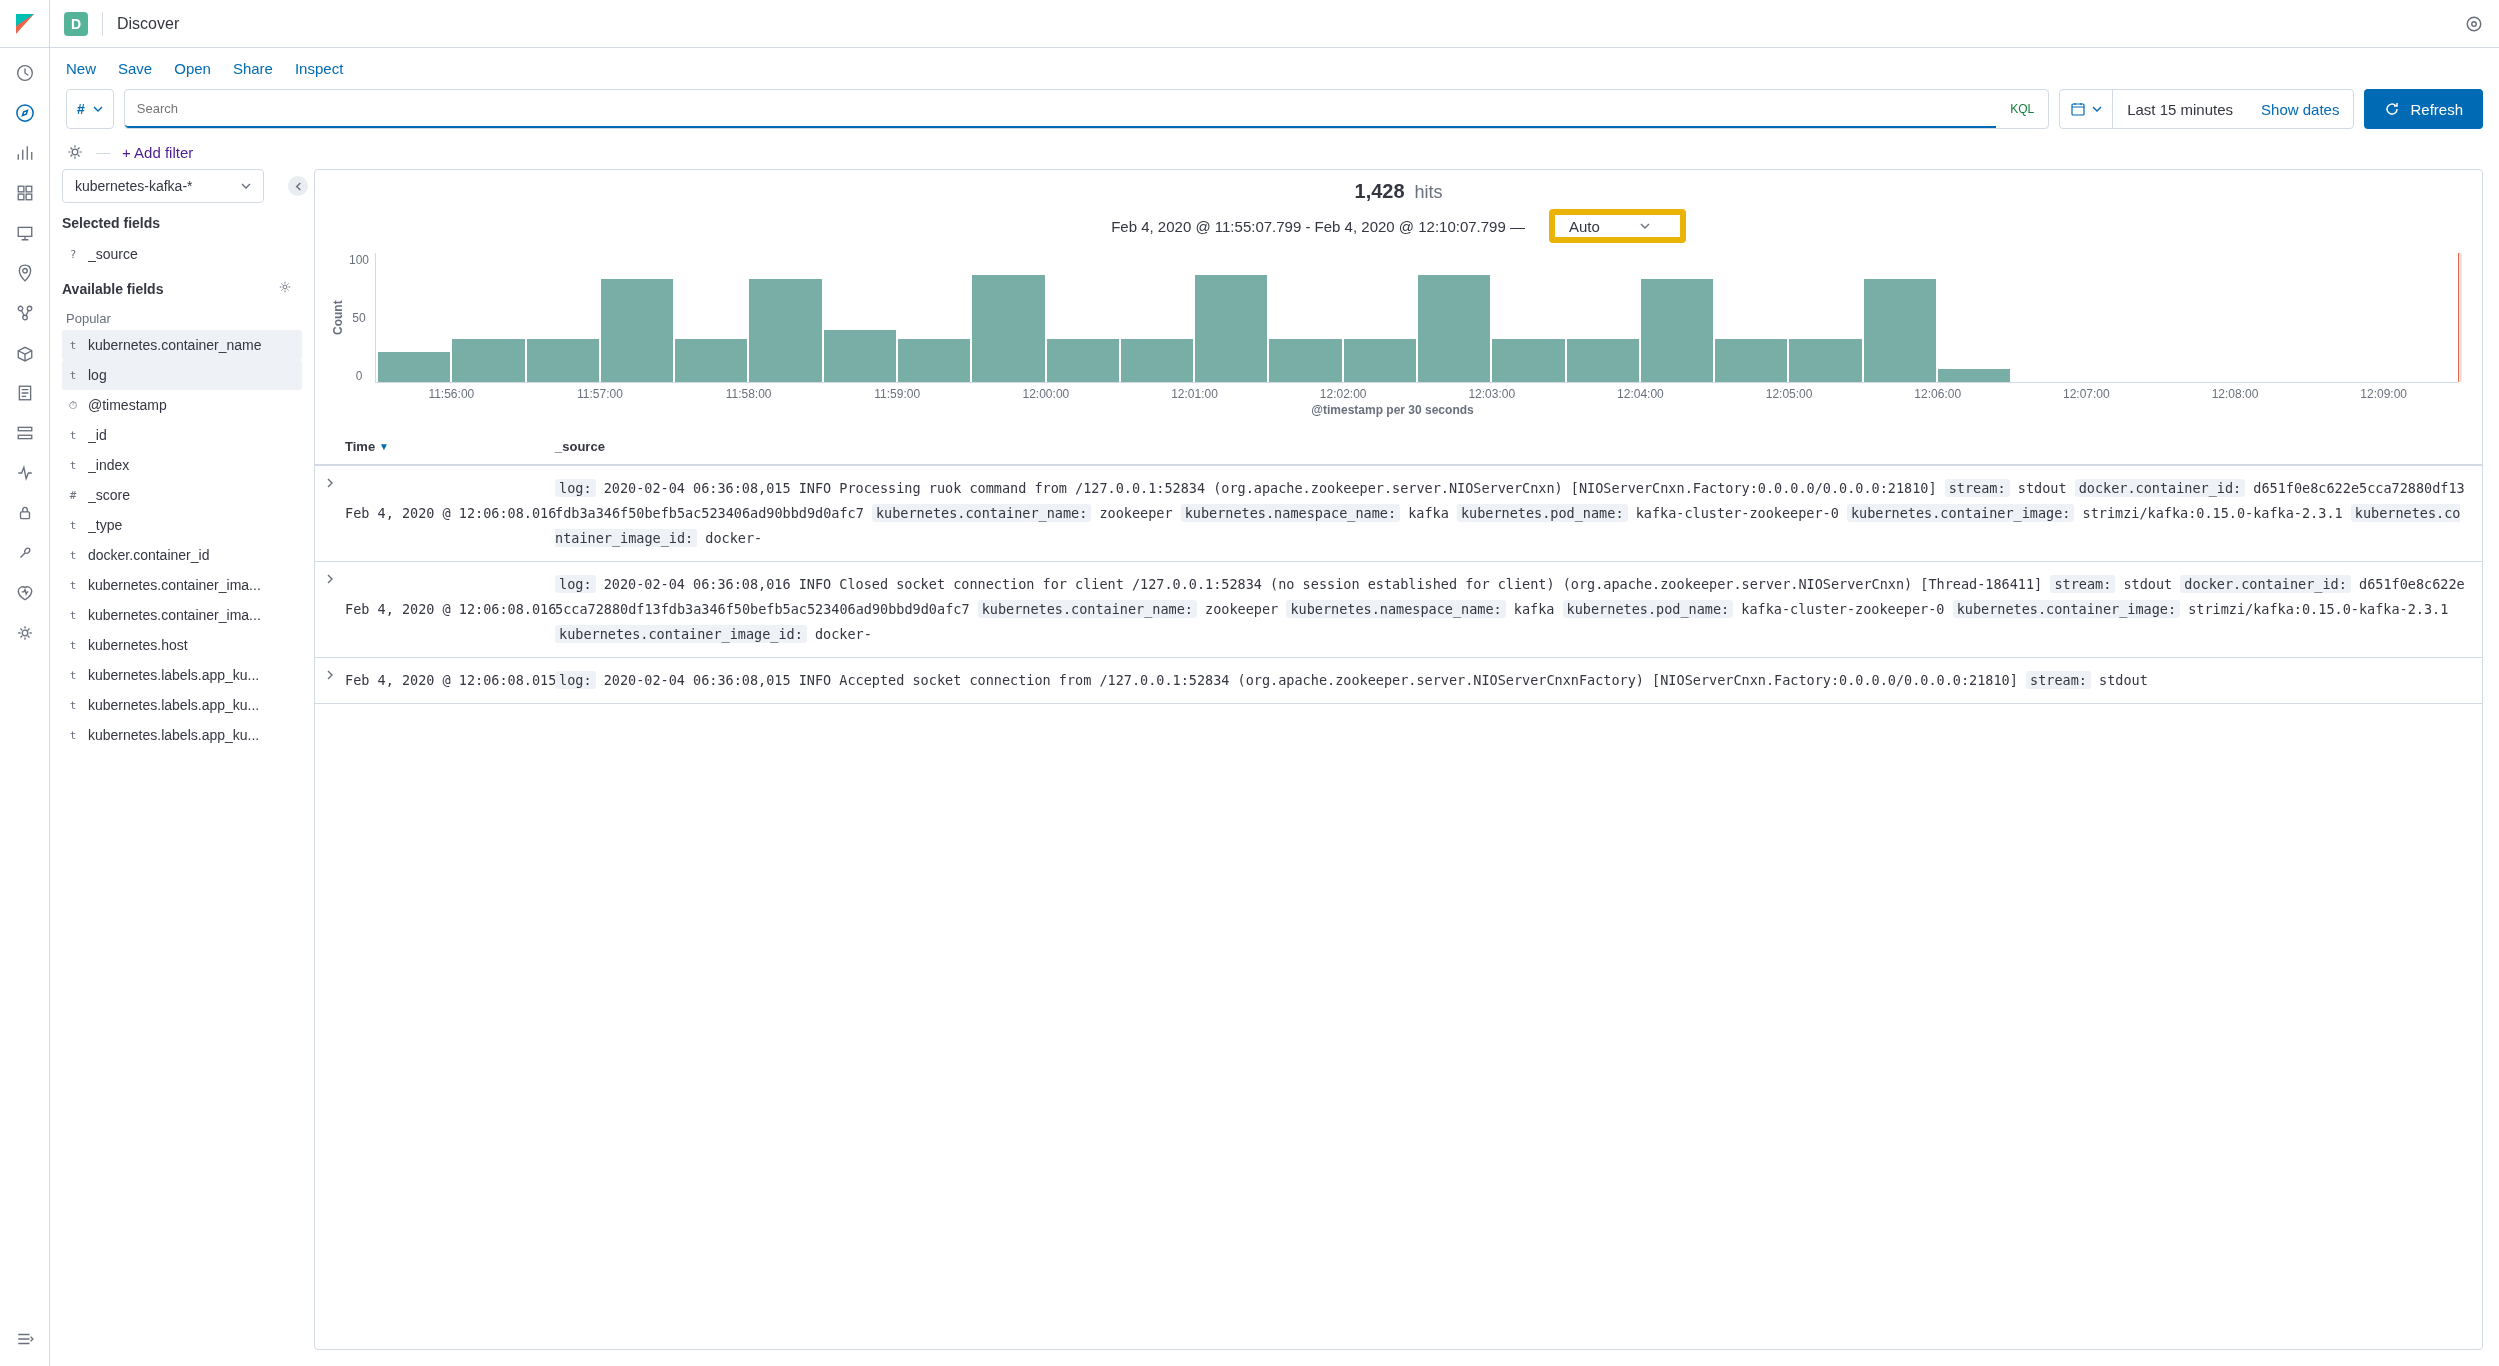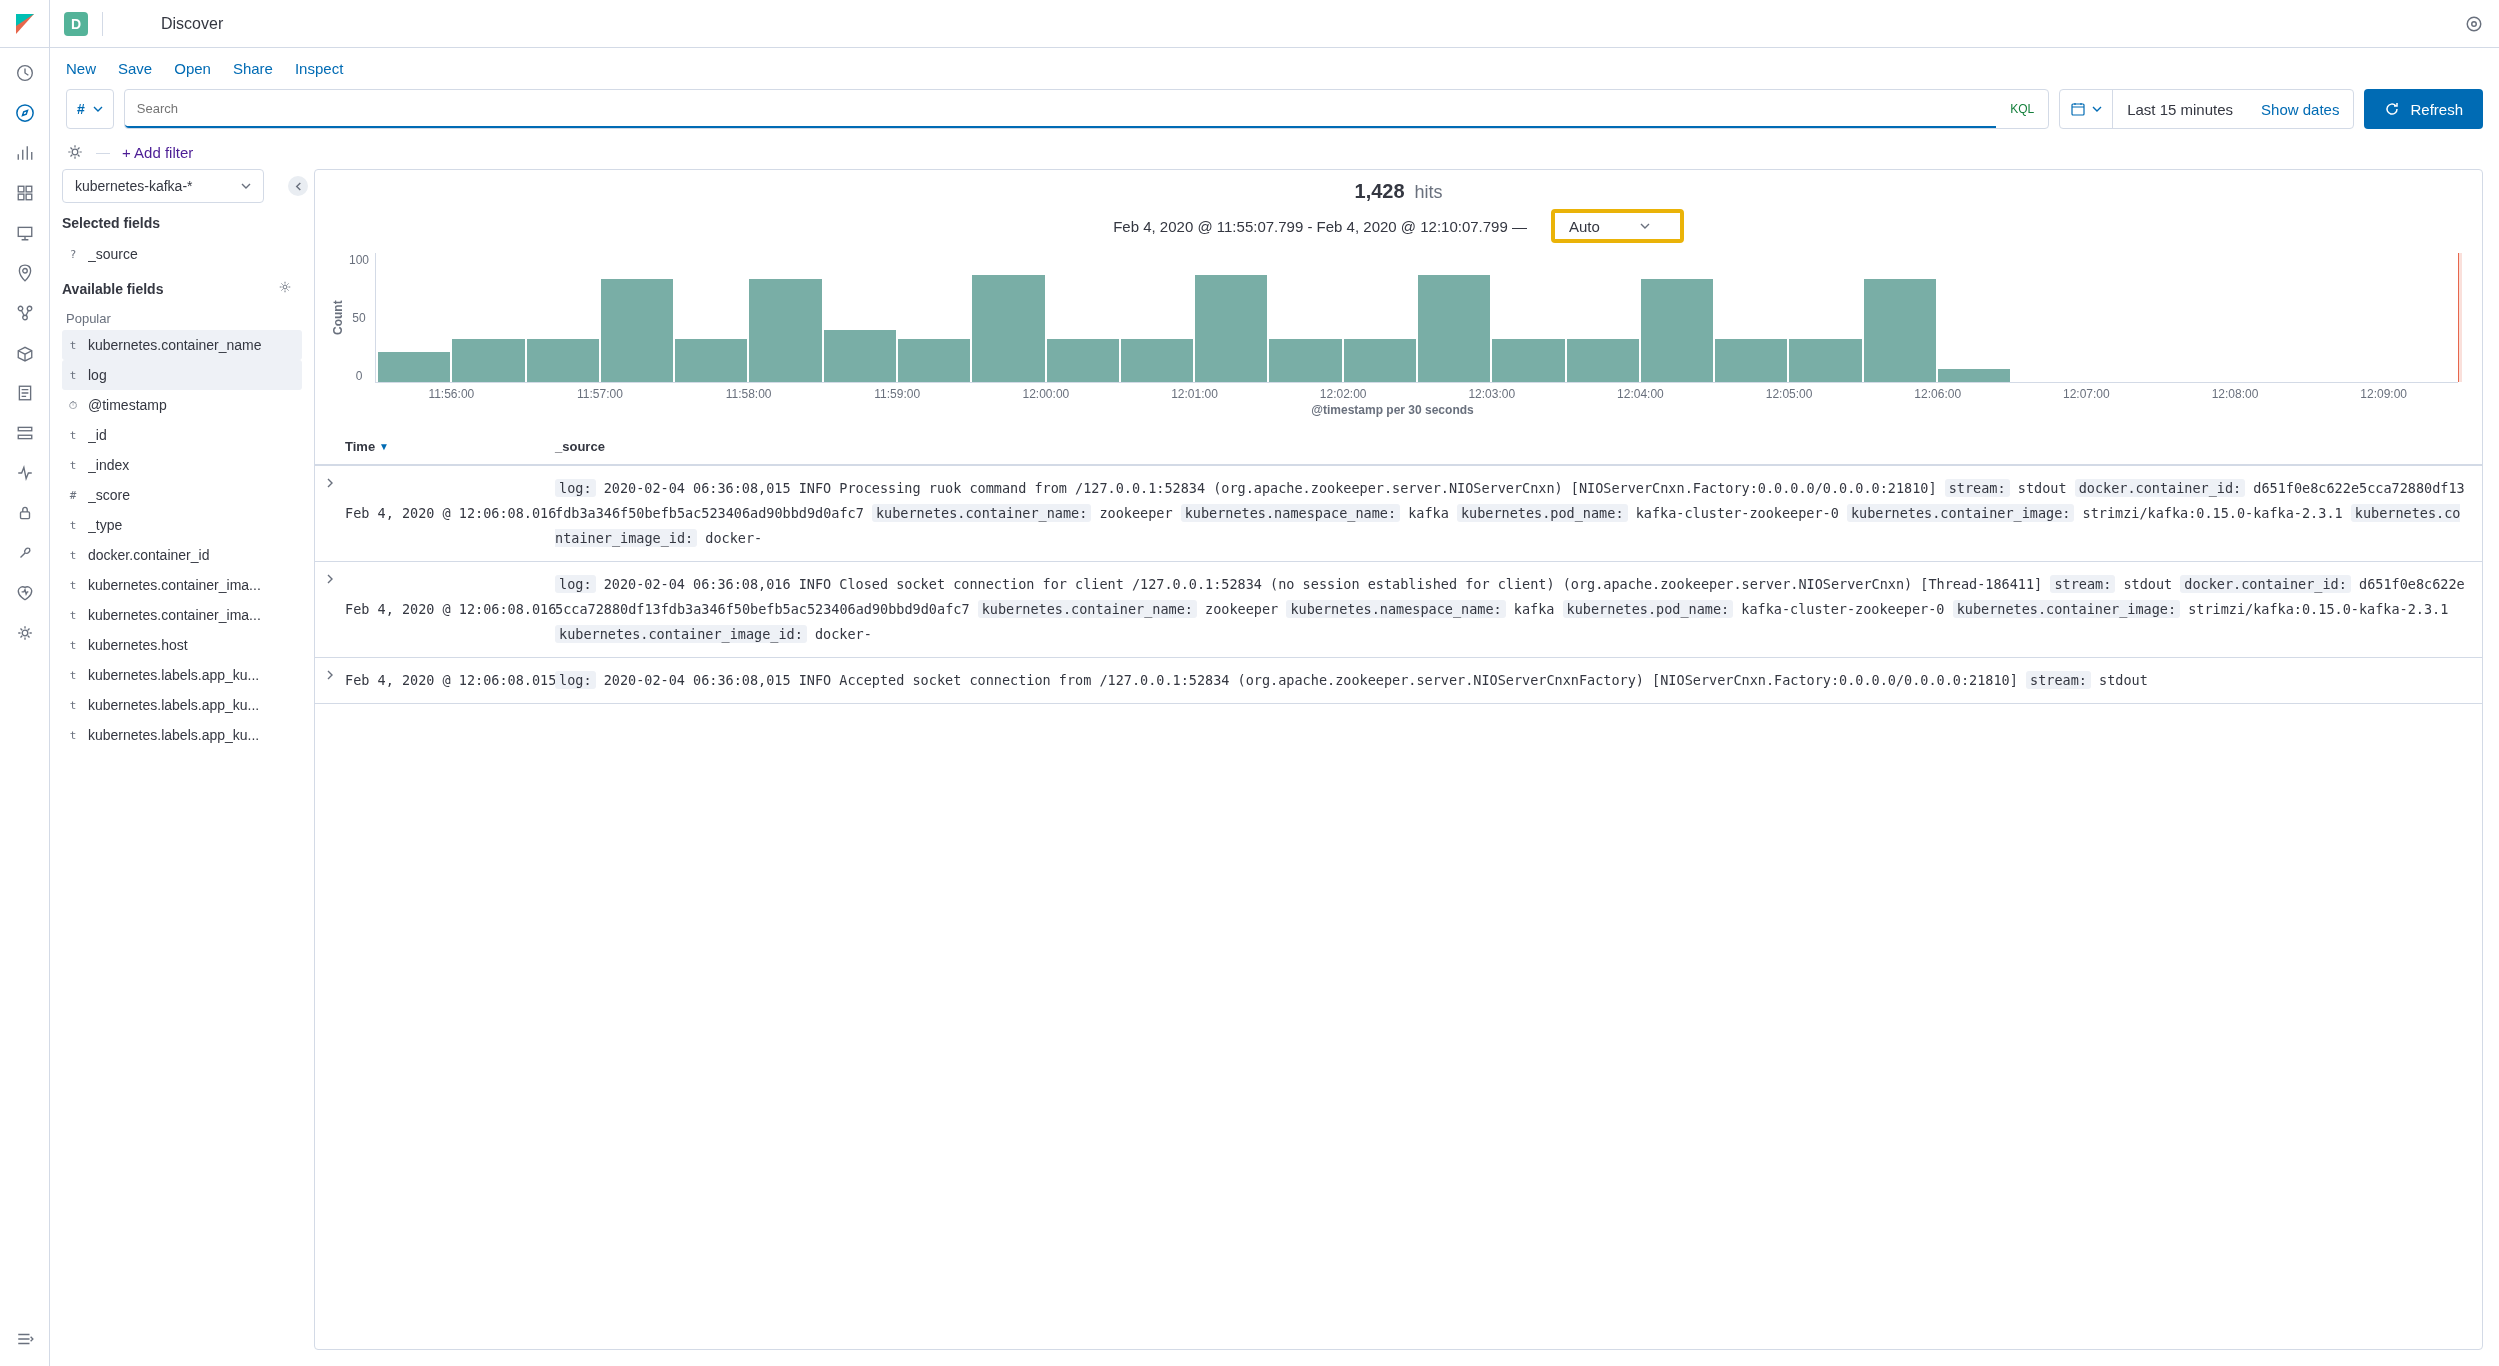--- a/index.html
+++ b/index.html
@@ -3,21 +3,21 @@
 <meta charset="utf-8">
 <style>
 * { box-sizing: border-box; margin: 0; padding: 0; }
 body { font-family: -apple-system, BlinkMacSystemFont, "Segoe UI", Helvetica, Arial, sans-serif; font-size: 14px; color: #343741; background: #fff; }
 .app { display: flex; flex-direction: column; height: 100vh; }
 .topbar { display: flex; align-items: center; height: 48px; border-bottom: 1px solid #d3dae6; }
 .logo-cell { width: 50px; display: flex; align-items: center; justify-content: center; border-right: 1px solid #d3dae6; height: 100%; }
 .logo { width: 24px; height: 24px; }
 .space-badge { width: 24px; height: 24px; background: #54b399; border-radius: 4px; display: flex; align-items: center; justify-content: center; color: #fff; font-weight: 600; margin-left: 14px; }
 .crumb-sep { width: 1px; height: 24px; background: #d3dae6; margin: 0 14px; }
-.breadcrumb { font-size: 16px; color: #343741; margin-left: 44px; }
+.breadcrumb { font-size: 16px; color: #343741; }
 .top-right { margin-left: auto; margin-right: 16px; display: flex; align-items: center; }
 .body { display: flex; flex: 1; overflow: hidden; }
 .sidebar-nav { width: 50px; border-right: 1px solid #d3dae6; display: flex; flex-direction: column; align-items: center; padding-top: 14px; gap: 18px; }
 .nav-icon { width: 22px; height: 22px; display: flex; align-items: center; justify-content: center; color: #69707d; cursor: pointer; }
 .nav-icon.active { color: #006bb4; }
 .main { flex: 1; display: flex; flex-direction: column; overflow: hidden; }
 .action-row { display: flex; gap: 22px; padding: 12px 16px 6px 16px; }
 .action-link { color: #006bb4; font-size: 15px; cursor: pointer; }
 .search-row { display: flex; align-items: center; padding: 6px 16px; gap: 10px; }
 .filter-prefix { display: flex; align-items: center; border: 1px solid #d3dae6; border-radius: 4px; height: 40px; padding: 0 10px; gap: 8px; cursor: pointer; }
@@ -44,21 +44,21 @@
 .field-item.popular { background: #eef1f6; }
 .field-type { display: inline-block; width: 14px; text-align: center; font-size: 11px; color: #69707d; font-family: monospace; }
 .field-name { color: #343741; white-space: nowrap; overflow: hidden; text-overflow: ellipsis; }
 .pop-label { font-size: 13px; color: #69707d; padding: 6px 4px 4px 4px; }
 .docs-panel { flex: 1; overflow: auto; border: 1px solid #d3dae6; border-radius: 4px; margin: 0 16px 16px 6px; }
 .hits-hdr { text-align: center; padding: 10px 0 2px 0; }
 .hits-count { font-size: 20px; font-weight: 700; }
 .hits-label { font-size: 18px; color: #69707d; margin-left: 6px; }
 .range-row { display: flex; align-items: center; justify-content: center; gap: 24px; padding: 4px 0 10px 0; }
 .range-text { font-size: 15px; color: #343741; }
-.interval-select { border: 4px solid #eab308; border-radius: 4px; height: 34px; padding: 0 30px 0 14px; font-size: 15px; display: flex; align-items: center; cursor: pointer; gap: 40px; }
+.interval-select { border: 6px solid #eab308; border-radius: 4px; height: 34px; padding: 0 30px 0 14px; font-size: 15px; display: flex; align-items: center; cursor: pointer; gap: 40px; }
 .chart-wrap { padding: 0 24px 0 12px; }
 .chart { display: flex; }
 .y-axis-label { writing-mode: vertical-rl; transform: rotate(180deg); font-size: 12px; color: #69707d; text-align: center; padding: 0 4px; font-weight: 600; }
 .y-ticks { display: flex; flex-direction: column; justify-content: space-between; height: 130px; padding-right: 6px; font-size: 12px; color: #69707d; text-align: right; align-items: center; }
 .chart-canvas { flex: 1; position: relative; height: 130px; border-left: 1px solid #d3dae6; border-bottom: 1px solid #d3dae6; }
 .bars { position: absolute; inset: 0; display: flex; align-items: flex-end; gap: 2px; padding: 0 2px; }
 .bar { flex: 1; background: #79aea6; }
 .right-marker { position: absolute; right: -4px; top: 0; bottom: 0; width: 4px; background: #e7664c33; border-left: 1px solid #e7664c; }
 .x-ticks { display: flex; padding-left: 50px; font-size: 12px; color: #69707d; margin-top: 4px; }
 .x-tick { flex: 1; text-align: center; }

